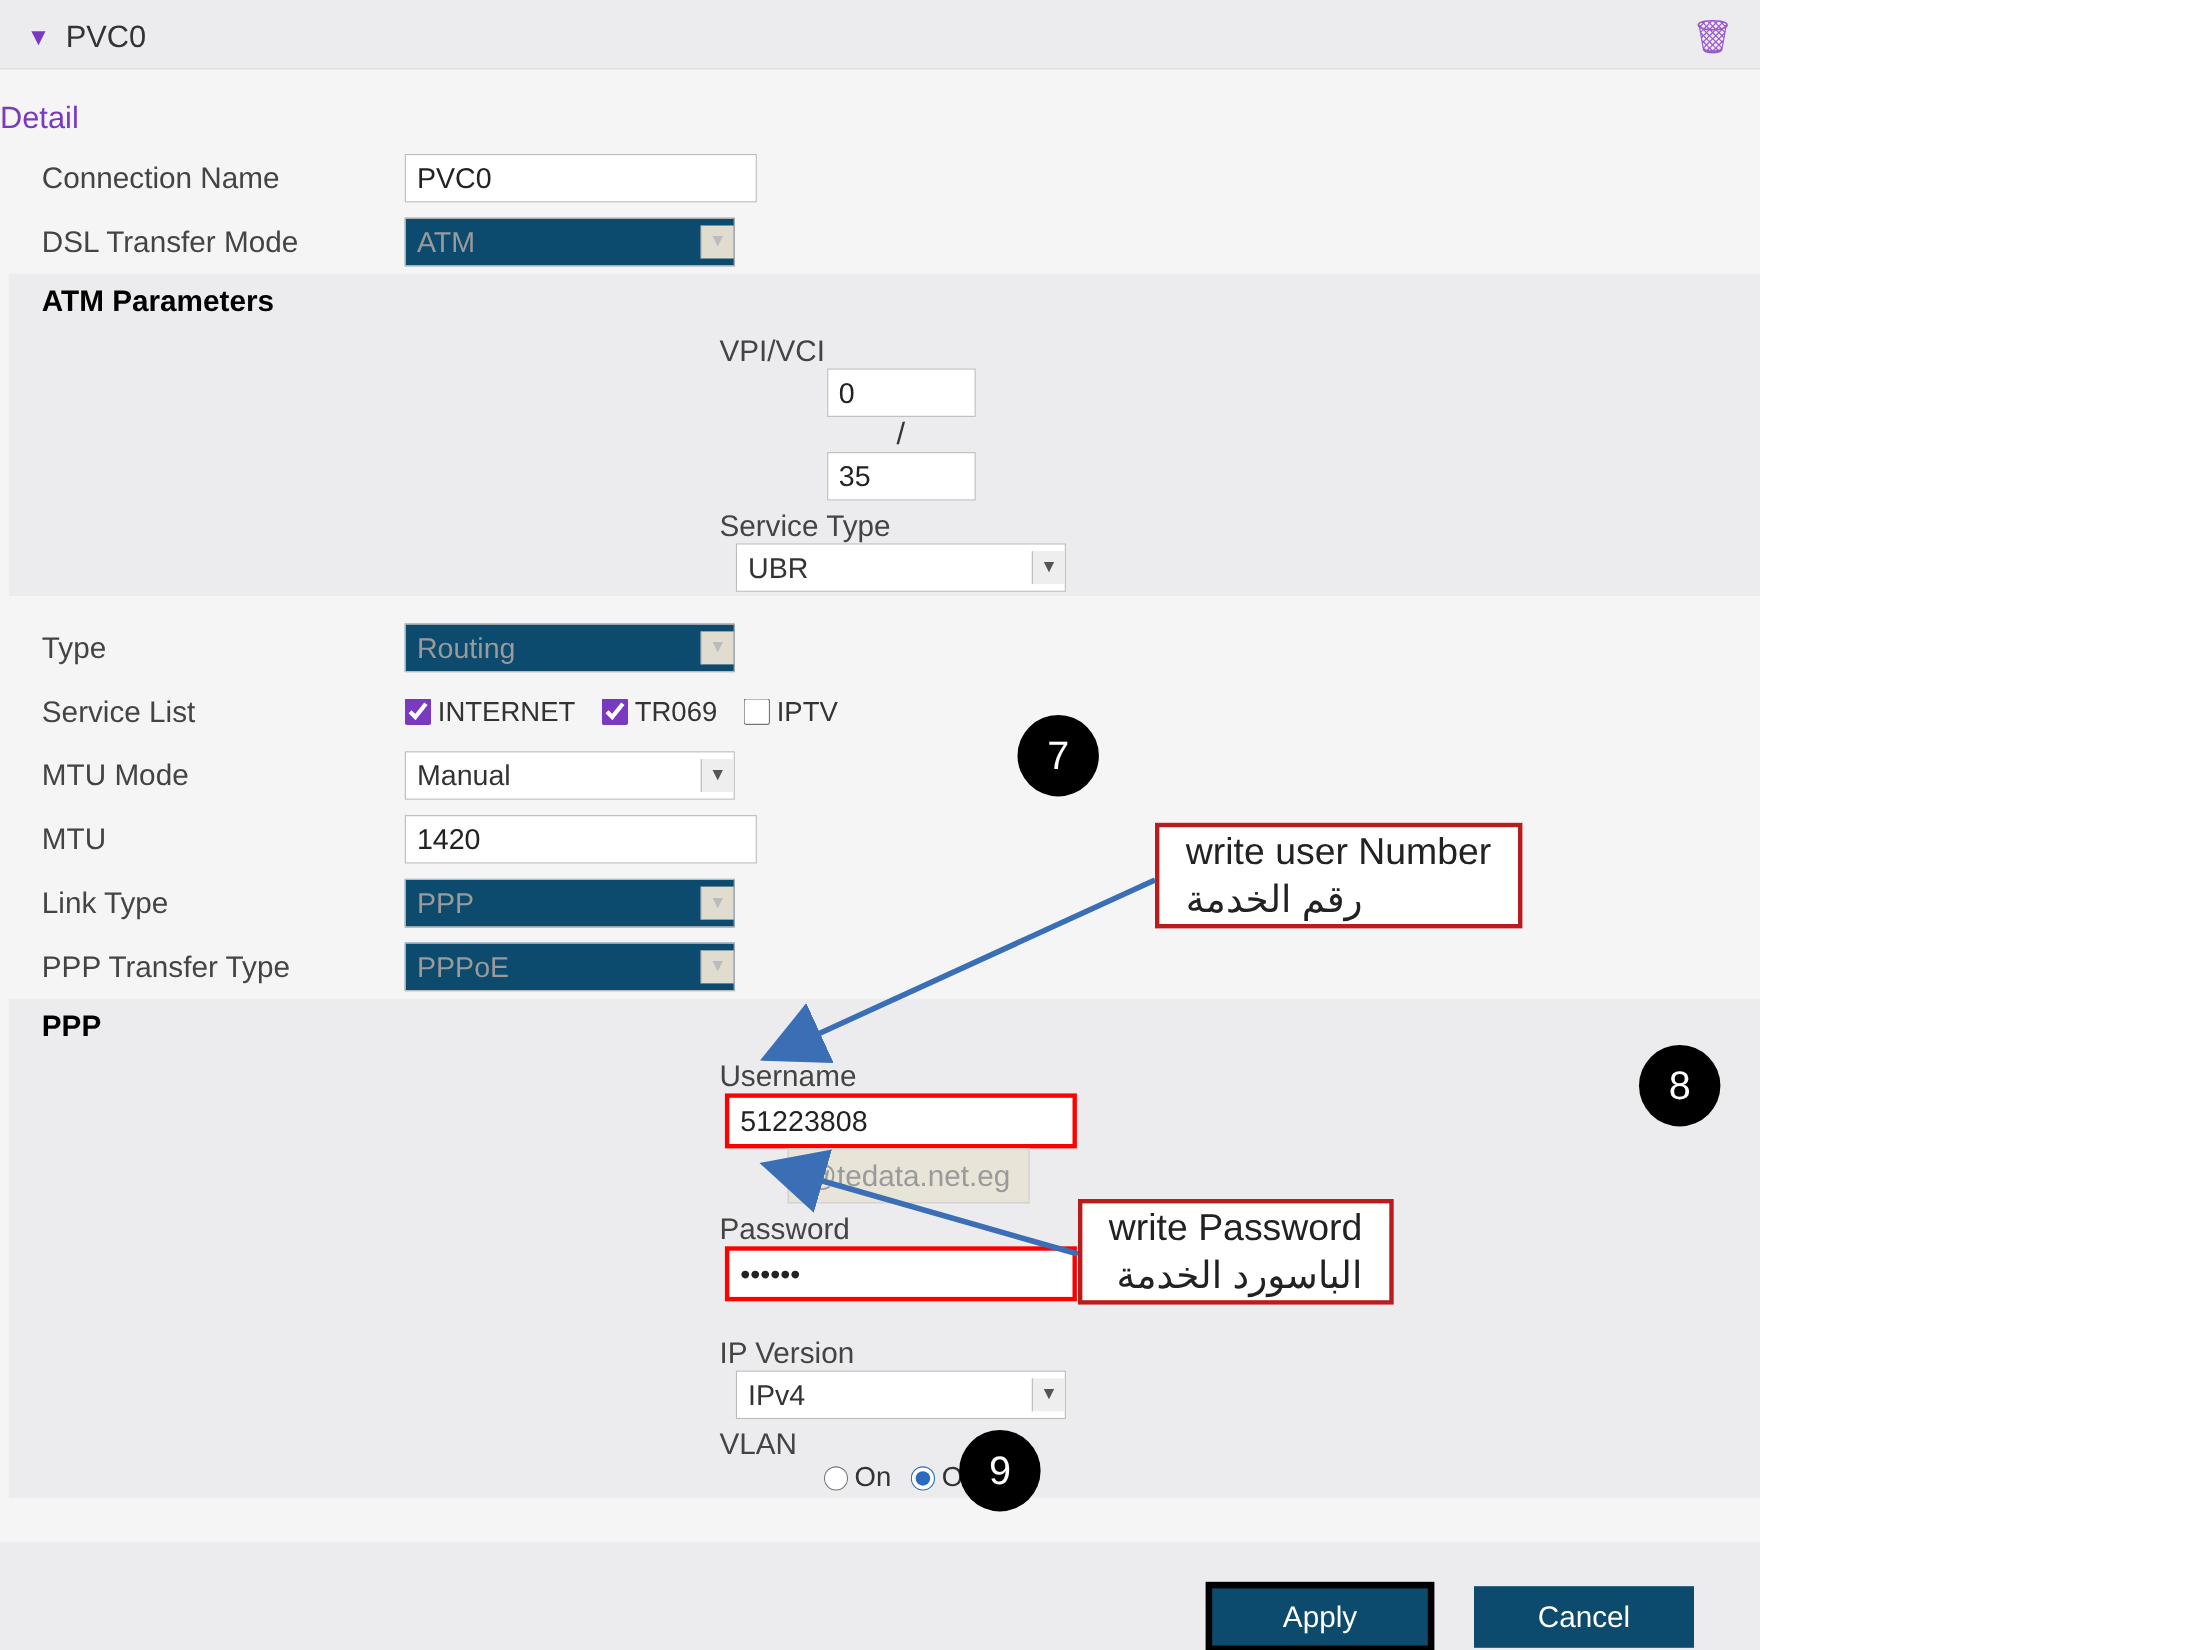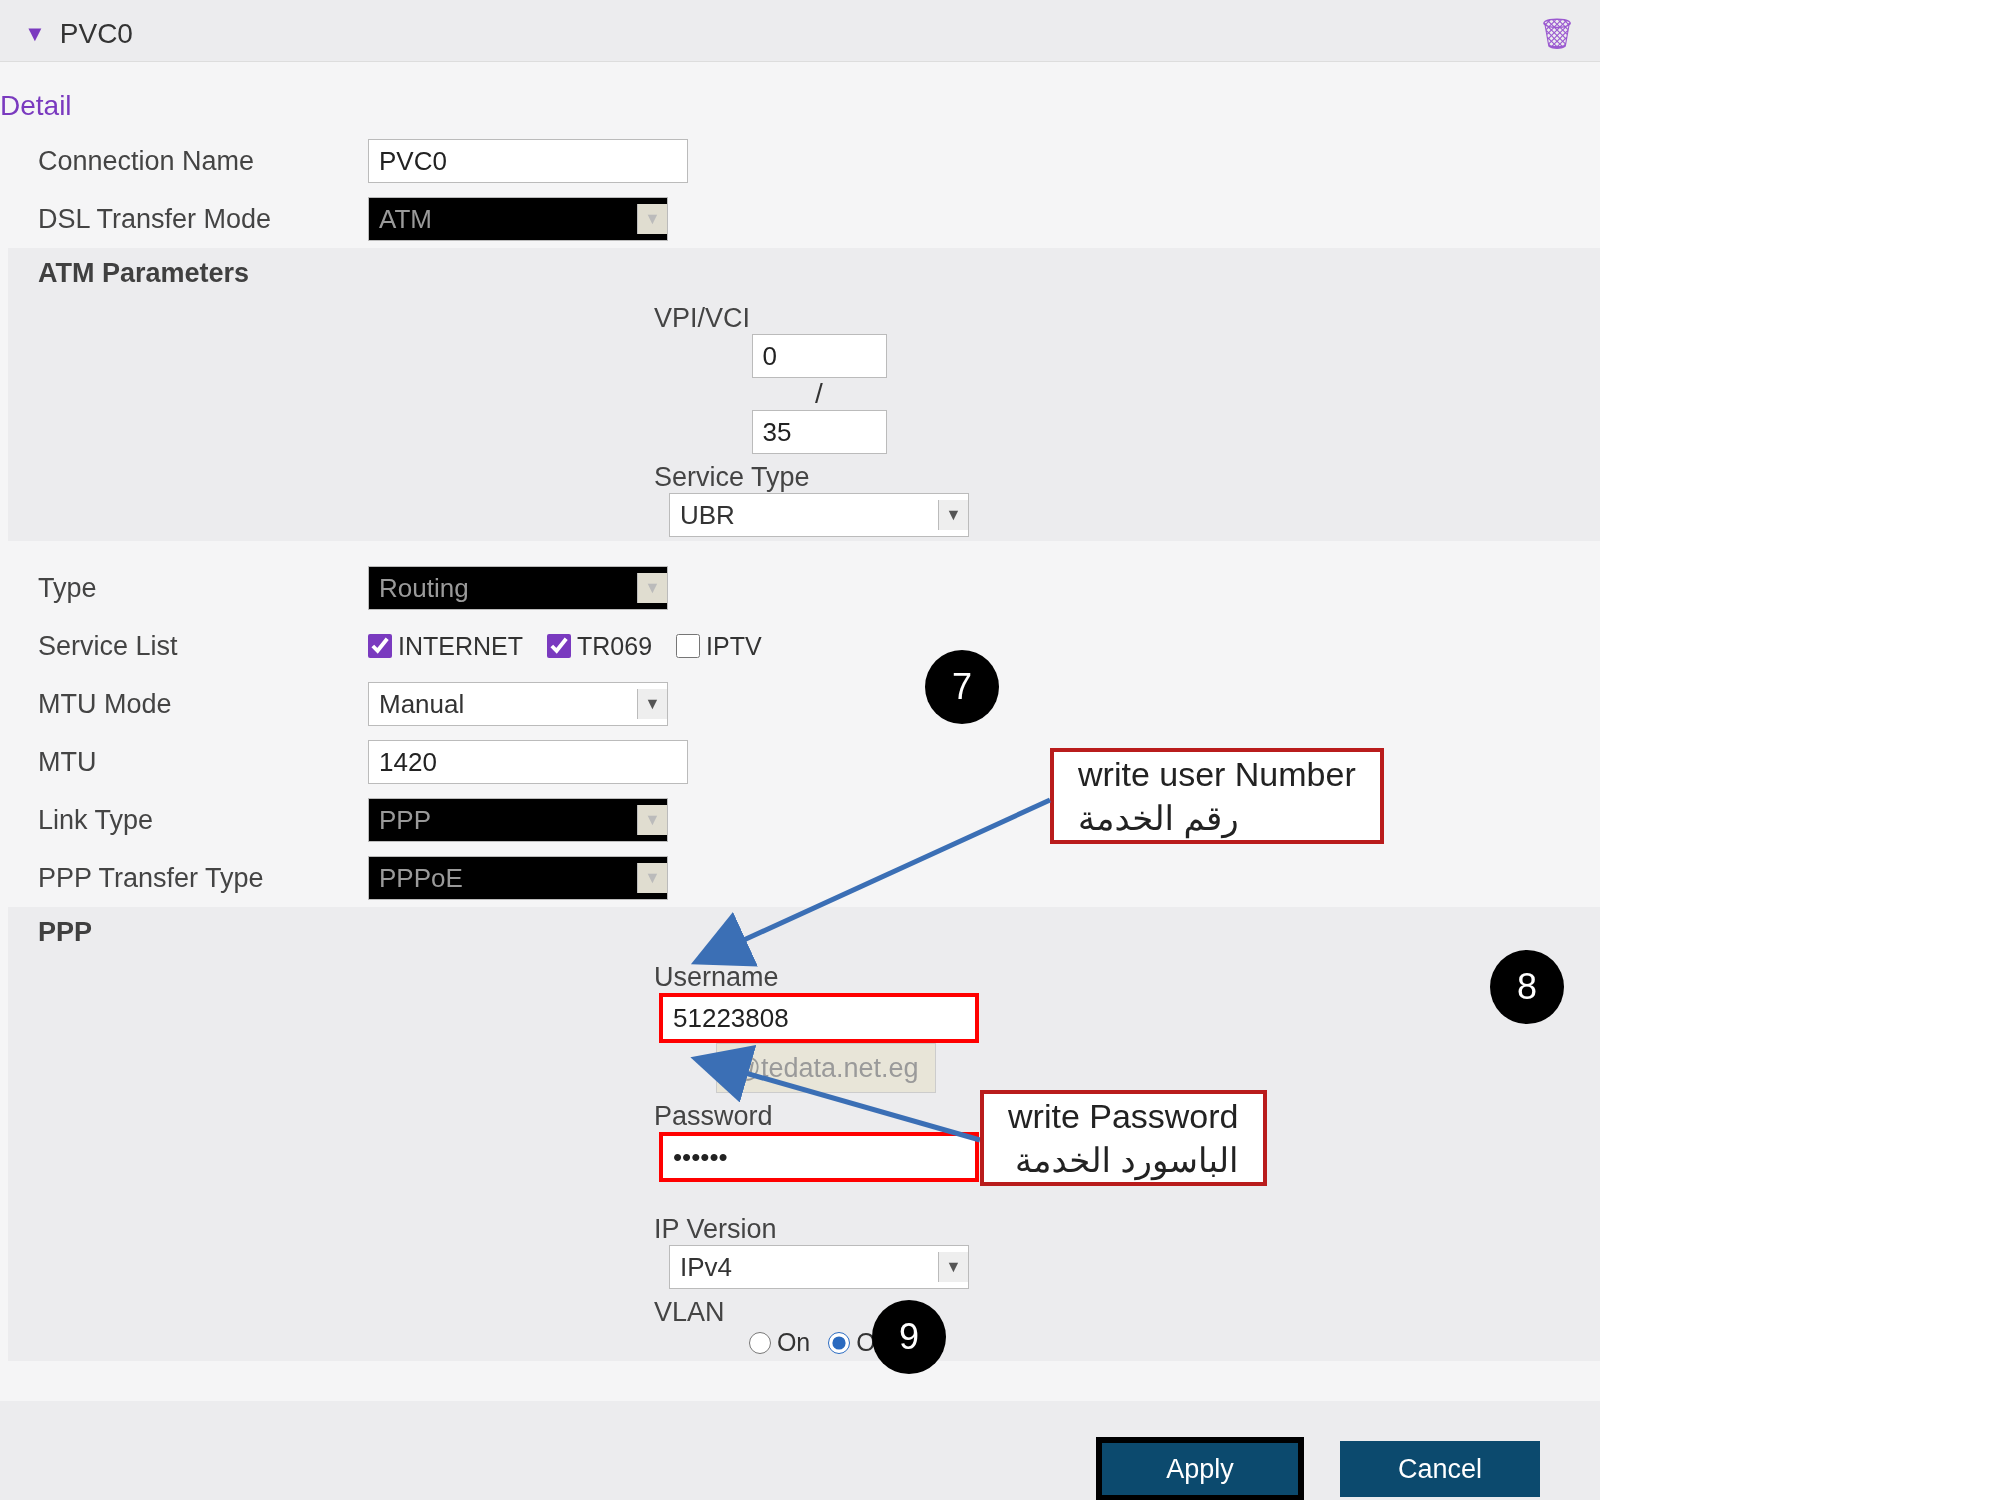--- a/index.html
+++ b/index.html
@@ -56,21 +56,21 @@
     min-height: 58px;
     padding: 4px 0;
   }
   .label-col {
     width: 330px;
     color: #444;
     font-size: 27px;
   }
   .section-header {
     font-weight: bold;
-    color: #404040;
+    color: #000000;
     font-size: 27px;
     padding: 10px 0;
     background: #ececee;
     margin-left: -30px;
     margin-right: -30px;
     padding-left: 30px;
   }
   input[type="text"], input[type="password"] {
     border: 1px solid #bbb;
     background: #fff;
@@ -88,21 +88,21 @@
     background: #fff;
     position: relative;
   }
   .fake-select {
     display: inline-flex;
     align-items: center;
     width: 300px;
     justify-content: space-between;
   }
   .fake-select.disabled {
-    background: #000000;
+    background: #0c4a6e;
     color: #9a9a9a;
   }
   .fake-select .arrow {
     width: 30px;
     height: 100%;
     display: inline-flex;
     align-items: center;
     justify-content: center;
     border-left: 1px solid #bbb;
     margin-right: -10px;

